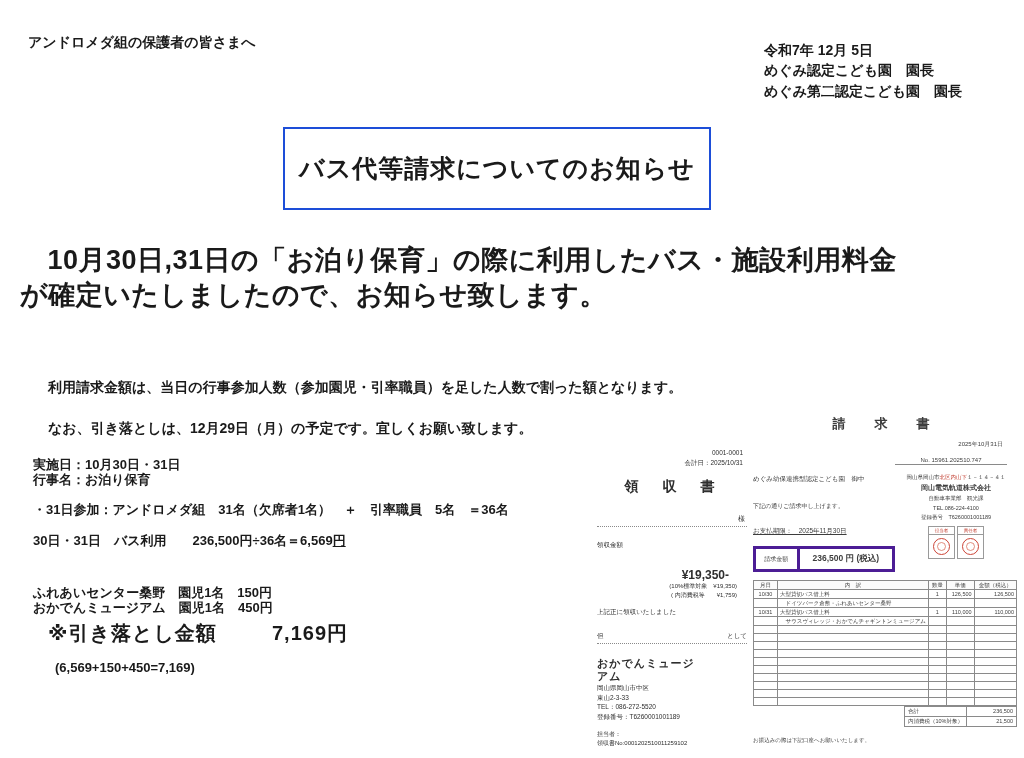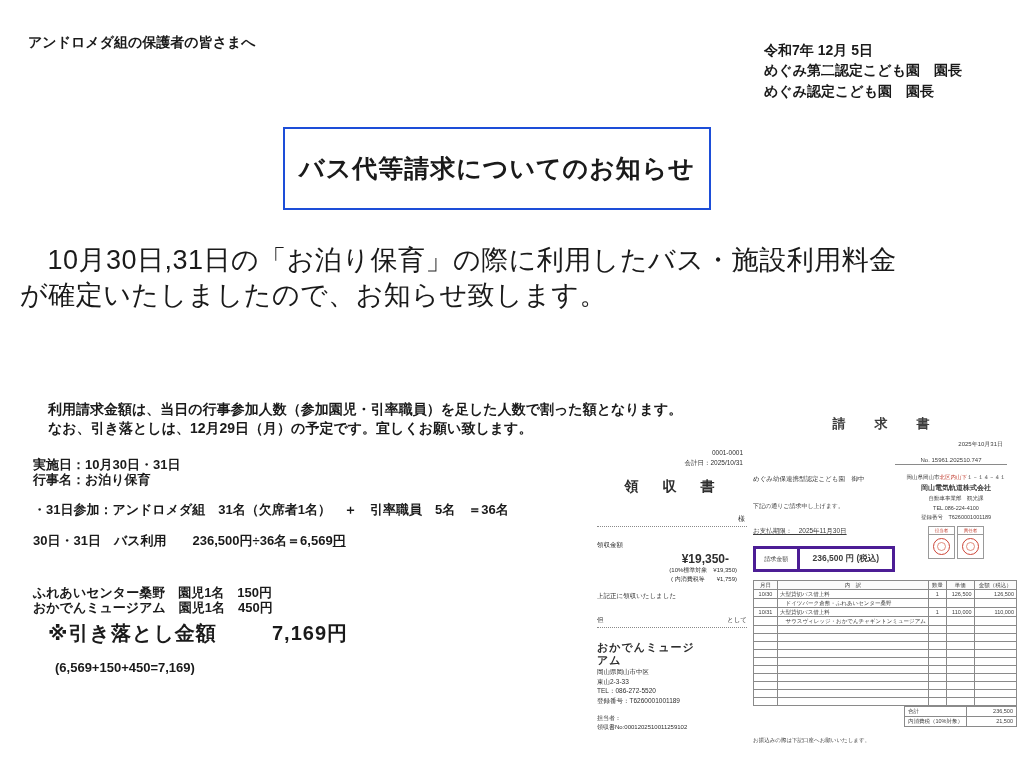--- a/index.html
+++ b/index.html
@@ -6,41 +6,41 @@
   html,body { width:1024px; height:758px; background:#ffffff; overflow:hidden; }
   body { position:relative; font-family:"Liberation Sans","DejaVu Sans",sans-serif; color:#1a1a1a; }
 
   .greeting { position:absolute; left:28px; top:34px; font-size:14px; font-weight:700; }
   .header-right { position:absolute; left:764px; top:40px; font-size:14px; font-weight:600; line-height:1.45; }
 
   .title-box { position:absolute; left:283px; top:127px; width:428px; height:83px;
     border:2px solid #1d4ed8; display:flex; align-items:center; justify-content:center; }
   .title-box span { font-size:25px; font-weight:600; letter-spacing:1px; }
 
-  .intro { position:absolute; left:20px; top:243px; width:995px; font-size:27px; font-weight:400; line-height:1.3; letter-spacing:0.5px; }
+  .intro { position:absolute; left:20px; top:243px; width:995px; font-size:27px; font-weight:700; line-height:1.3; letter-spacing:0.5px; }
 
   .note { position:absolute; left:48px; font-size:14px; font-weight:700; }
-  .note1 { top:401px; }
+  .note1 { top:379px; }
   .note2 { top:420px; }
 
   .details { position:absolute; left:33px; top:458px; font-size:13px; font-weight:700; line-height:1.12; }
   .details .gap { height:16px; }
   .u { text-decoration:underline; }
 
   .fees { position:absolute; left:33px; top:586px; font-size:13px; font-weight:700; line-height:1.12; }
   .total-line { position:absolute; left:48px; top:620px; font-size:20px; font-weight:700; letter-spacing:1px; }
   .calc-line { position:absolute; left:55px; top:660px; font-size:13px; font-weight:700; }
 
   
   .receipt { position:absolute; left:597px; top:448px; width:150px; color:#2e2e2e; }
   .r-right { text-align:right; font-size:6.5px; line-height:1.5; padding-right:4px; }
   .r-title { margin-top:10px; text-align:center; font-size:14px; font-weight:700; letter-spacing:5px; }
   .r-sama { margin-top:18px; border-bottom:1px dotted #8a8a8a; text-align:right; font-size:7px; padding:0 2px 2px 0; }
   .r-label { margin-top:14px; font-size:6.5px; }
-  .r-amount { font-size:12px; font-weight:700; text-align:right; padding-right:18px; margin-top:2px; }
+  .r-amount { font-size:12px; font-weight:700; text-align:right; padding-right:18px; margin-top:18px; }
   .r-tax { font-size:6px; text-align:right; padding-right:10px; line-height:1.5; }
   .r-confirm { margin-top:8px; font-size:6.5px; }
   .r-tadashi { margin-top:15px; border-bottom:1px dotted #8a8a8a; display:flex; justify-content:space-between; font-size:6.5px; padding-bottom:2px; }
   .r-company { margin-top:13px; width:104px; font-size:11px; font-weight:700; line-height:1.2; letter-spacing:1px; }
   .r-small { font-size:6.5px; line-height:1.5; }
   .r-foot { margin-top:8px; font-size:6px; line-height:1.6; }
 
   
   .invoice { position:absolute; left:753px; top:403px; width:264px; color:#3d3d3d; }
   .i-title { text-align:center; font-size:13px; font-weight:700; letter-spacing:8px; margin-top:12px; }
@@ -78,22 +78,22 @@
   .i-bank-note { font-size:5.5px; margin-top:10px; }
   .i-bank { font-size:5.5px; margin-top:12px; line-height:1.9; }
 </style>
 </head>
 <body>
 
 <div class="greeting">アンドロメダ組の保護者の皆さまへ</div>
 
 <div class="header-right">
   <div>令和7年 12月 5日</div>
+  <div>めぐみ認定こども園　園長</div>
   <div>めぐみ第二認定こども園　園長</div>
-  <div>めぐみ認定こども園　園長</div>
 </div>
 
 <div class="title-box">
   <span>バス代等請求についてのお知らせ</span>
 </div>
 
 <div class="intro">
   <div>　10月30日,31日の「お泊り保育」の際に利用したバス・施設利用料金</div>
   <div>が確定いたしましたので、お知らせ致します。</div>
 </div>

